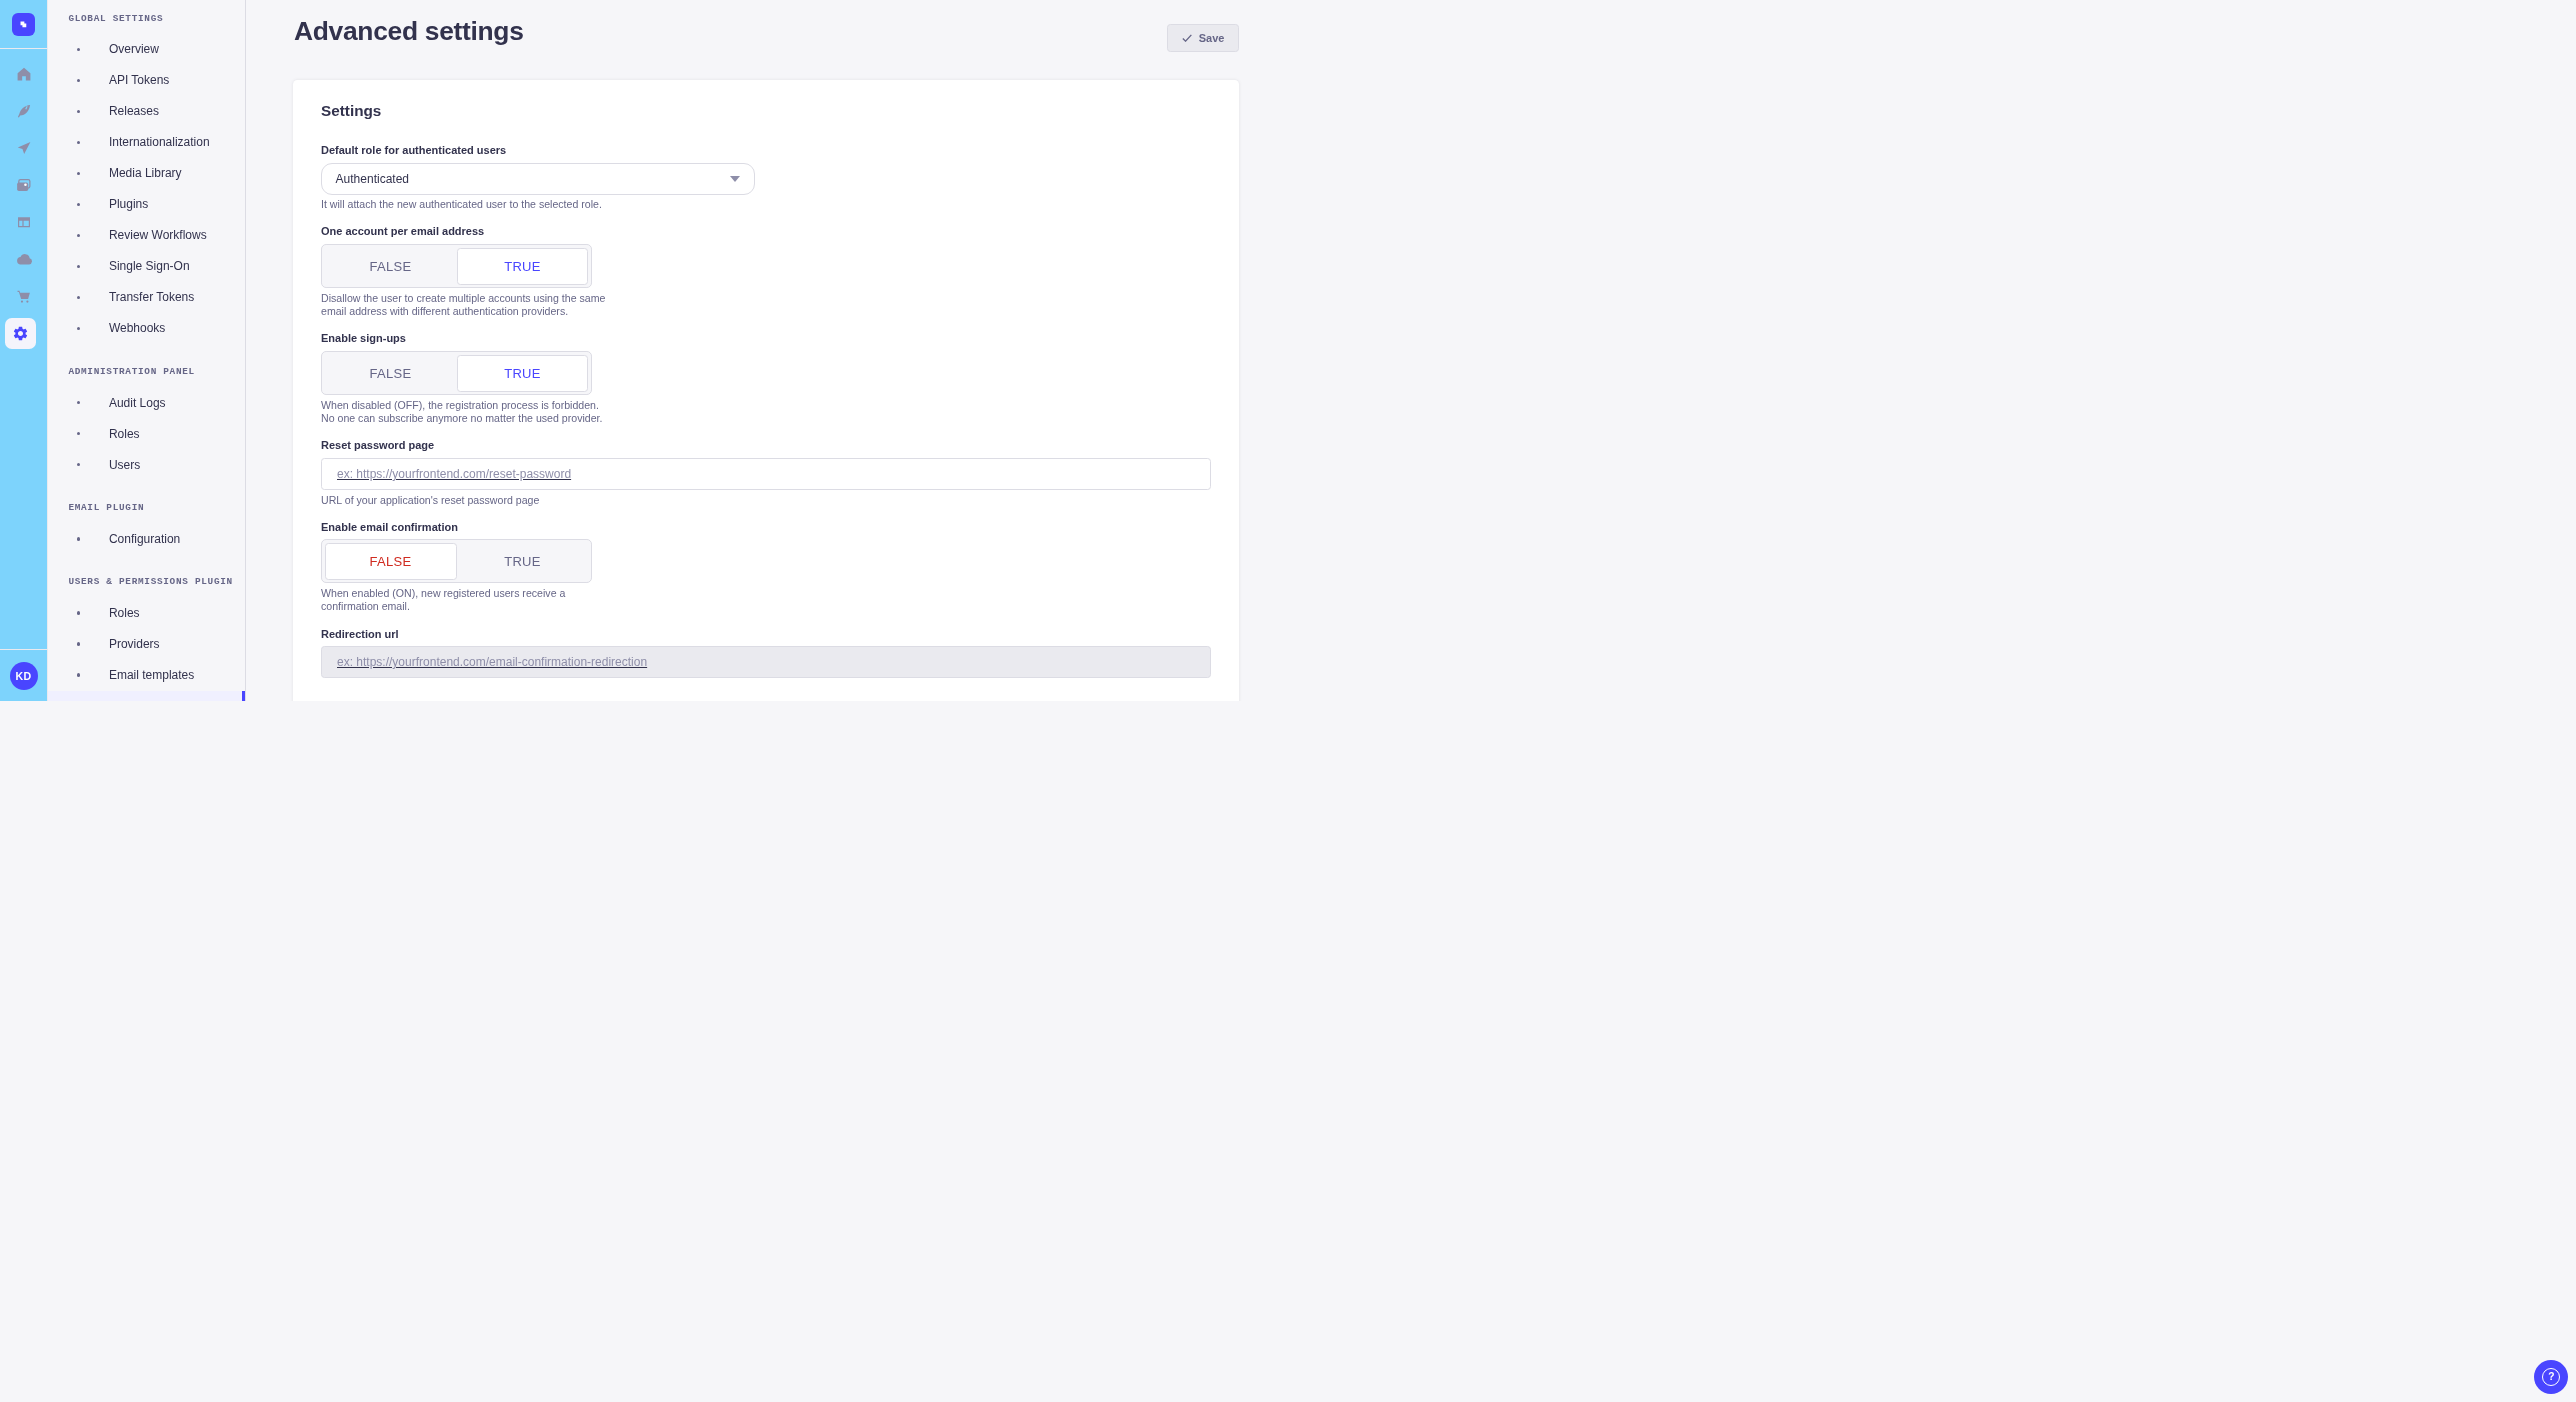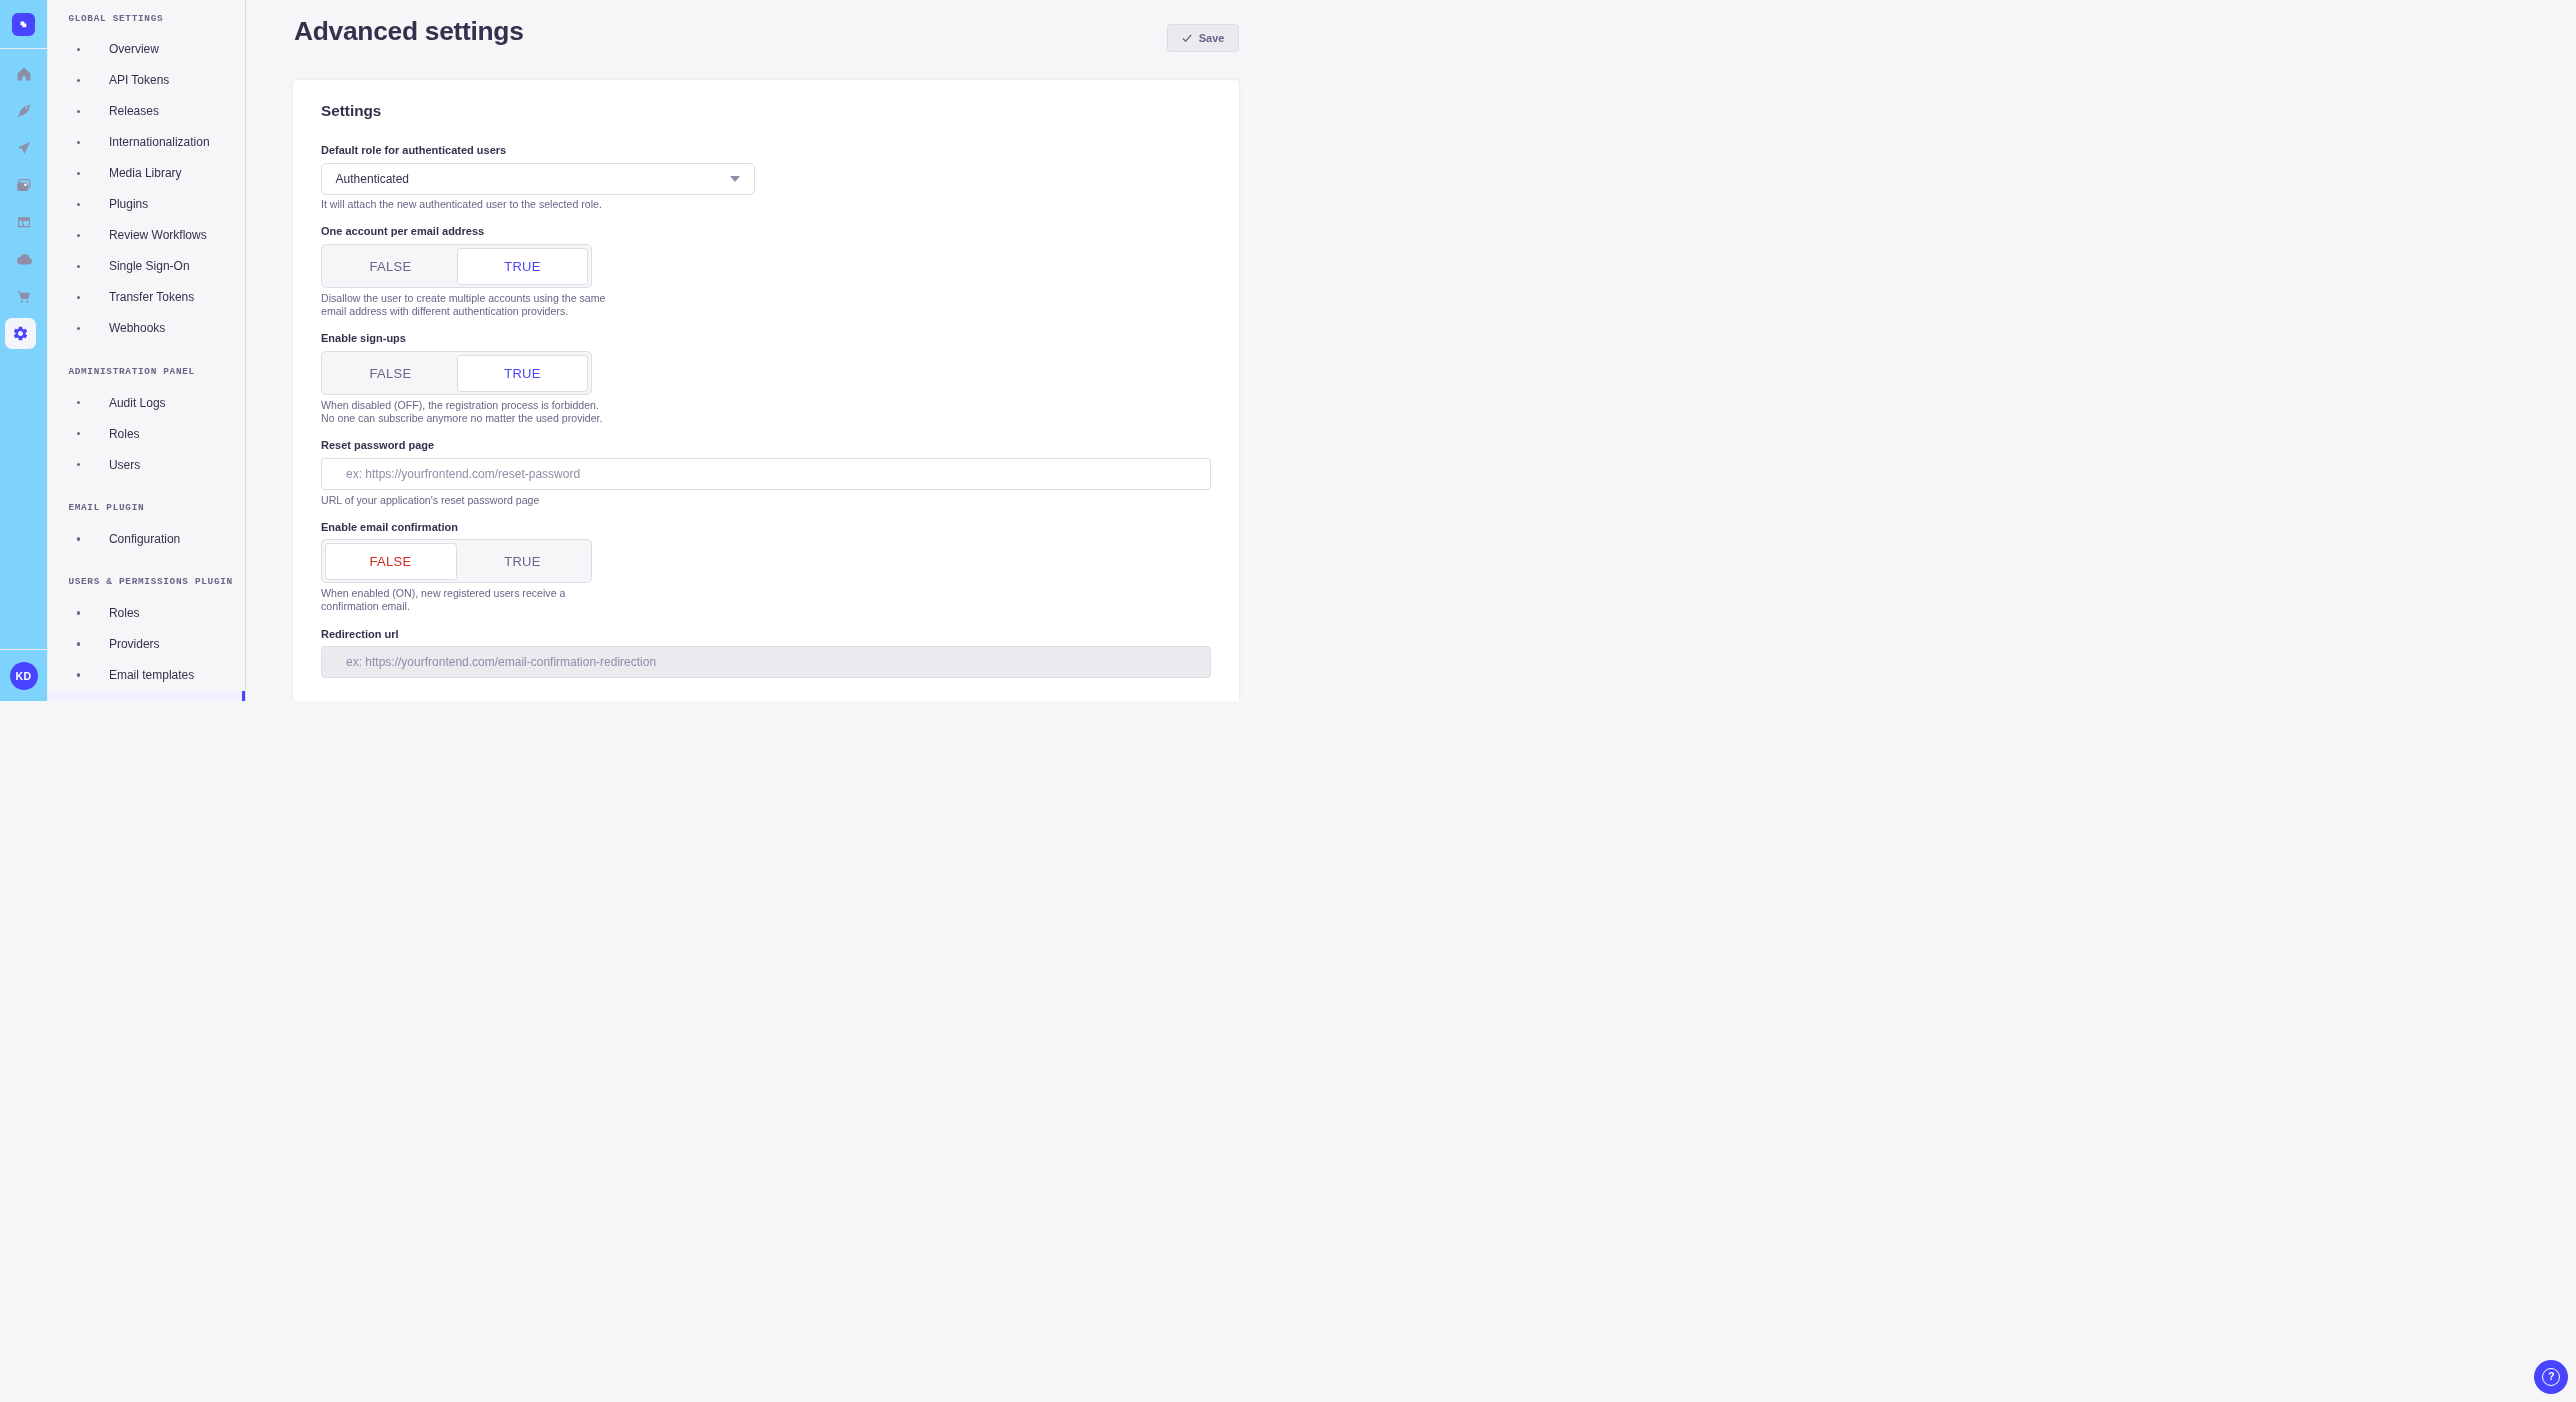--- a/index.html
+++ b/index.html
@@ -93,21 +93,21 @@
     min-height:767px;
   }
   .card h2 { font-size:15.3px; font-weight:bold; color:#32324d; margin-bottom:24px; }
 
   .field { margin-bottom:13.6px; }
   .field-label { font-size:11px; font-weight:bold; color:#32324d; margin-bottom:6.8px; }
   .hint { font-size:10.6px; color:#666687; margin-top:3.4px; line-height:13.6px; }
   .hint.narrow { width:294px; }
 
   .select-box {
-    width:434px; height:32px; background:#fff; border:0.9px solid #dcdce4; border-radius:5px;
+    width:434px; height:32px; background:#fff; border:0.9px solid #dcdce4; border-radius:11px;
     display:flex; align-items:center; justify-content:space-between;
     padding:0 13.6px; cursor:pointer;
   }
   .select-value { font-size:12px; color:#32324d; }
   .caret-down {
     width:0; height:0; border-left:5.1px solid transparent; border-right:5.1px solid transparent;
     border-top:6px solid #8e8ea9;
   }
 
   .toggle {
@@ -117,22 +117,22 @@
   .toggle .opt {
     flex:1; display:flex; align-items:center; justify-content:center;
     font-size:13px; font-weight:normal; color:#666687; letter-spacing:0.3px;
     border-radius:3.4px; border:0.9px solid transparent;
   }
   .toggle .opt.on  { background:#fff; border-color:#dcdce4; color:#4945ff; }
   .toggle .opt.off { background:#fff; border-color:#dcdce4; color:#d02b20; }
 
   .text-input {
     width:100%; height:32px; background:#fff; border:0.9px solid #dcdce4; border-radius:3.4px;
-    padding:0 24px; font-size:12px; color:#32324d;
-    font-family:"Liberation Sans", sans-serif; outline:none;
+    padding:0 15px; font-size:12px; color:#32324d;
+    font-family:"Liberation Sans", sans-serif; outline:none;text-decoration:underline;
   }
   .text-input::placeholder { color:#8e8ea9; }
   .text-input:disabled { background:#eaeaef; }
 
   .help-fab {
     position:fixed; right:7.7px; bottom:8.5px; width:34px; height:34px; border-radius:50%;
     background:#4945ff; display:flex; align-items:center; justify-content:center;
     cursor:pointer; border:none;
   }
   .help-fab .qmark {

